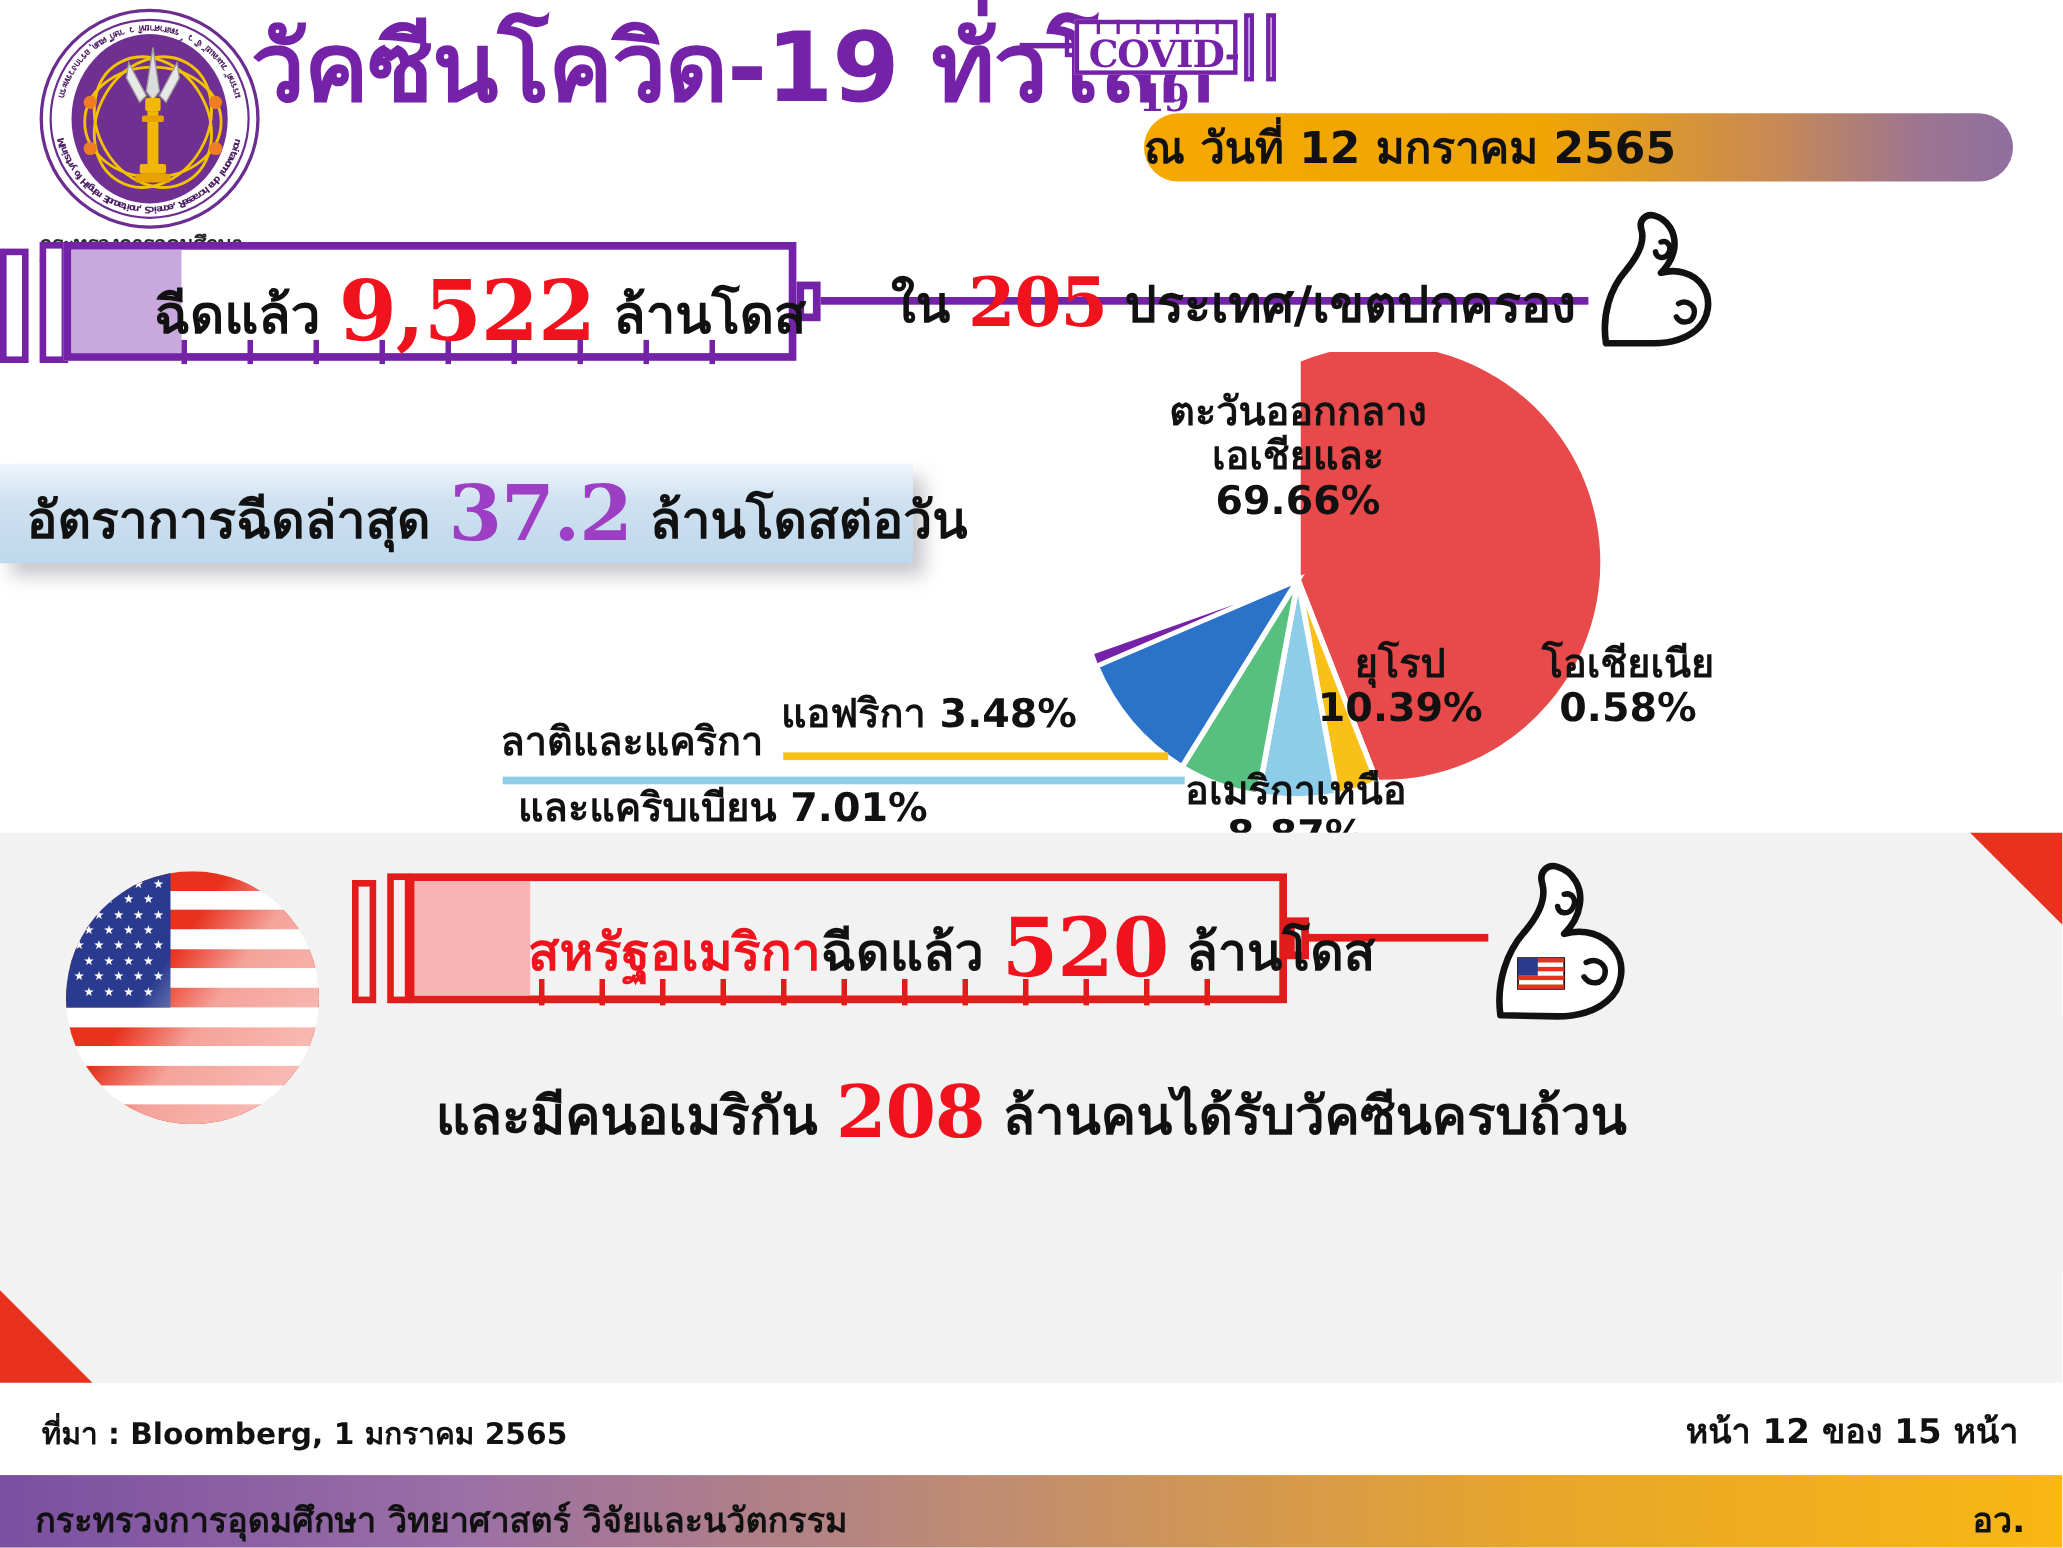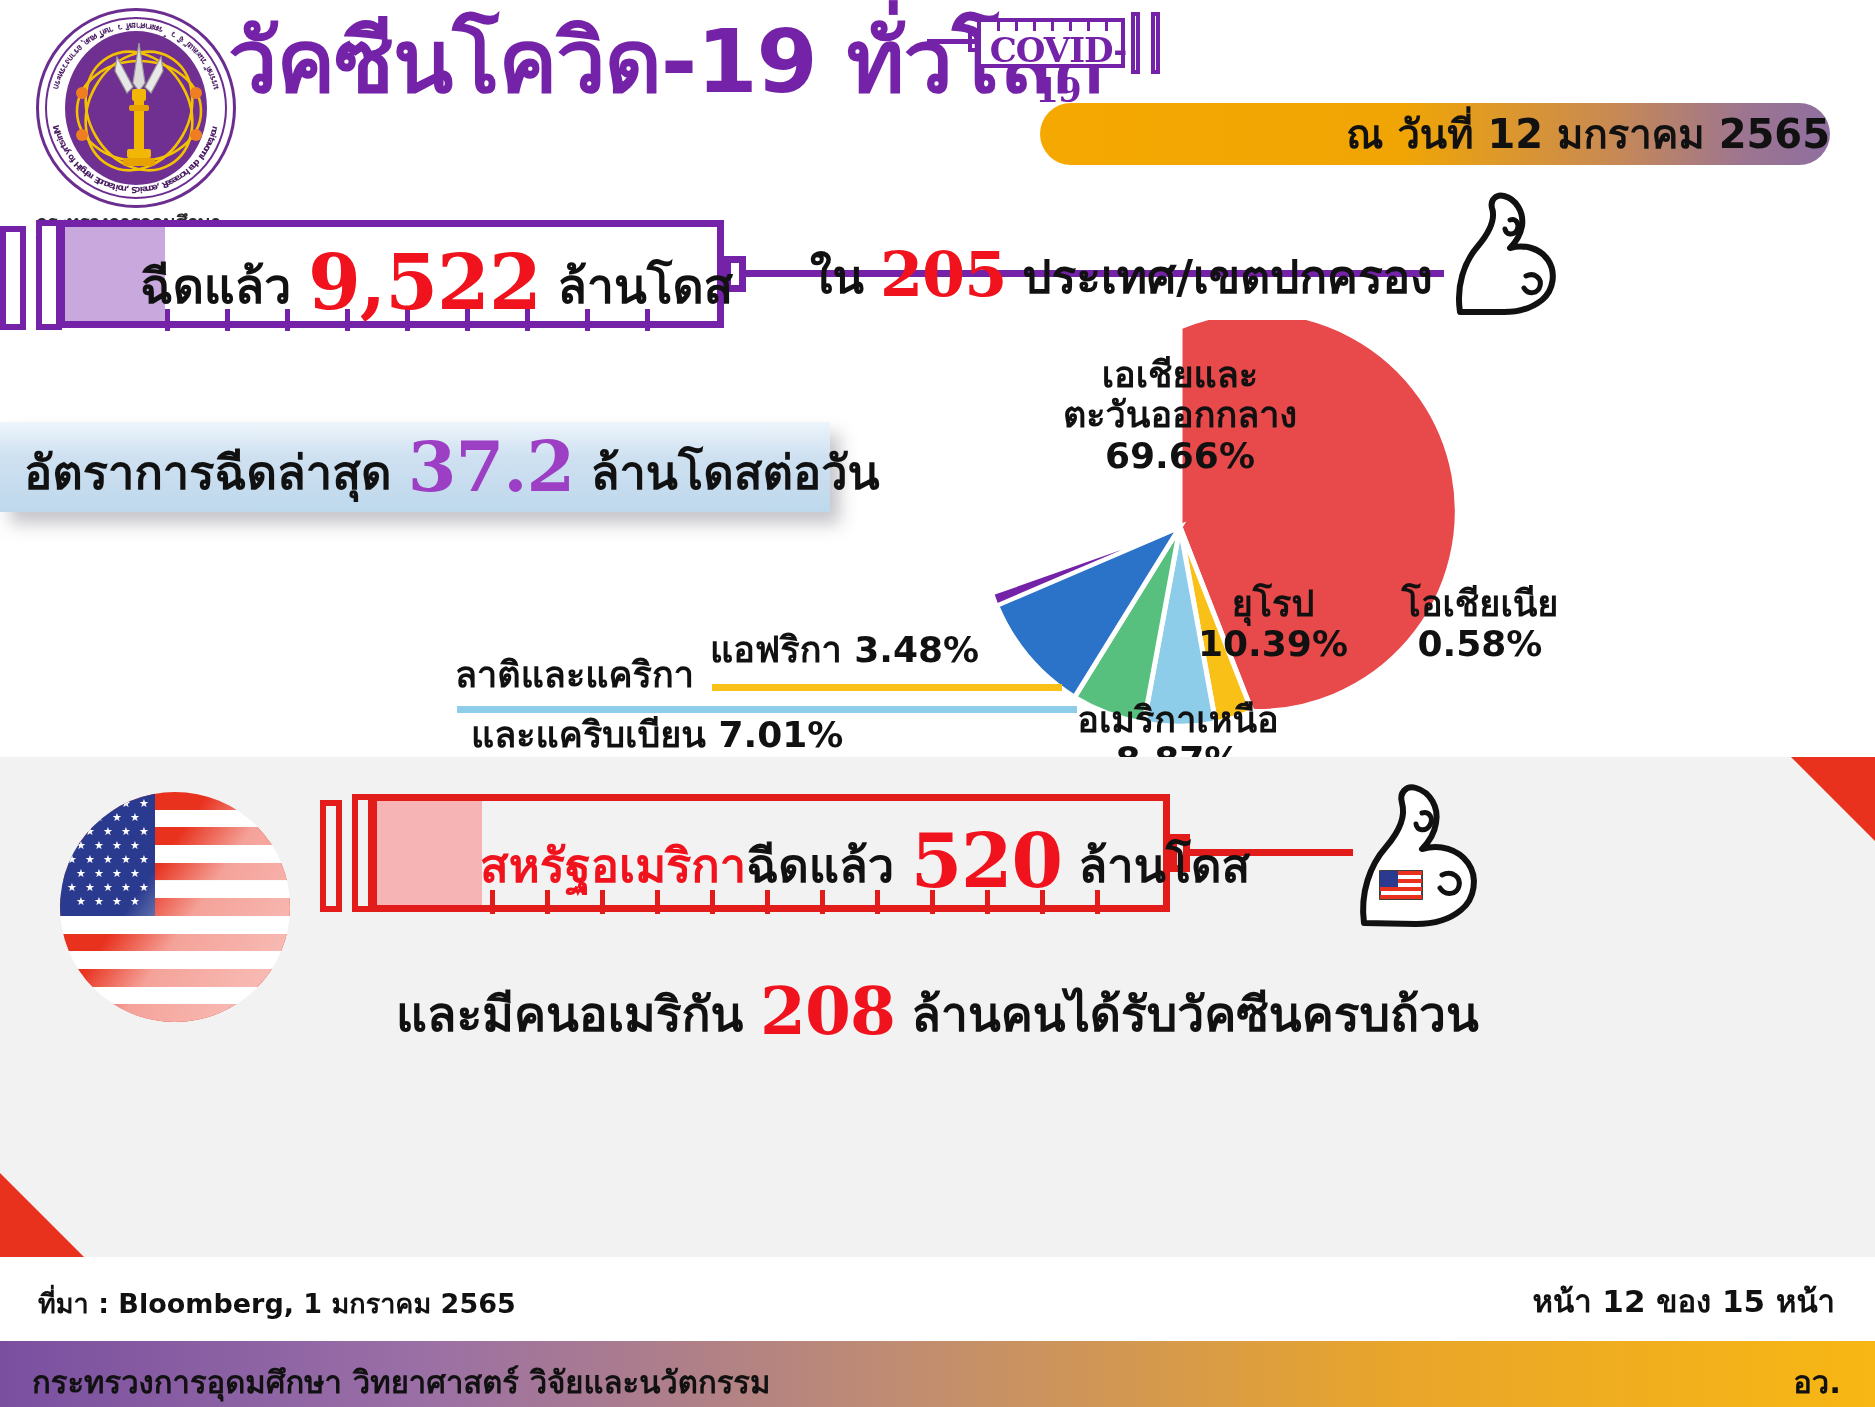--- a/index.html
+++ b/index.html
@@ -60,21 +60,21 @@
   .cs-hub{position:absolute;left:3px;top:26px;width:14px;height:20px;border:4px solid #7423a8;box-sizing:border-box;}
   .cs-label{
     position:absolute;left:18px;top:24px;width:150px;text-align:center;
     font-size:34px;font-weight:bold;color:#7423a8;font-family:"DejaVu Serif","Liberation Serif",serif;
     letter-spacing:-1px;
   }
 
   .date-badge{
     position:absolute;left:1040px;top:103px;width:790px;height:62px;border-radius:31px;
     background:linear-gradient(90deg,#f5a800 0%,#f0a505 46%,#c98a52 72%,#9d7590 89%,#8f6fa0 100%);
-    display:flex;align-items:center;justify-content:flex-end;
+    display:flex;align-items:center;justify-content:flex-start;
   }
   .date-badge span{font-size:40px;font-weight:bold;color:#111;letter-spacing:0px;}
 
   
   .syr-purple{position:absolute;left:0px;top:218px;width:790px;height:120px;}
   .sp-plunger1{position:absolute;left:0px;top:8px;width:26px;height:104px;border:6px solid #7423a8;box-sizing:border-box;background:#fff;}
   .sp-plunger2{position:absolute;left:36px;top:2px;width:26px;height:110px;border:6px solid #7423a8;box-sizing:border-box;background:#fff;}
   .sp-barrel{
     position:absolute;left:58px;top:2px;width:666px;height:108px;
     border:7px solid #7423a8;box-sizing:border-box;background:#fff;
@@ -413,22 +413,22 @@
 
       <path d="M250 207 L213.8 403.1 A200 200 0 0 1 144.5 377.3 Z" fill="#57c07f" stroke="#ffffff" stroke-width="5"></path>
 
       <path d="M250 207 L144.5 377.3 A200 200 0 0 1 66.6 285.5 Z" fill="#2b72c9" stroke="#ffffff" stroke-width="5"></path>
 
       <path d="M250 207 L66.6 285.5 A200 200 0 0 1 62.2 273.4 Z" fill="#7423a8" stroke="#ffffff" stroke-width="4"></path>
     </svg>
   </div>
 
   <div class="pie-label" style="left:1030px;top:355px;width:300px;">
+    <div>ตะวันออกกลาง</div>
     <div>เอเชียและ</div>
-    <div>ตะวันออกกลาง</div>
     <div>69.66%</div>
   </div>
 
   <div class="pie-label" style="left:1198px;top:584px;width:150px;">
     <div>ยุโรป</div>
     <div>10.39%</div>
   </div>
 
   <div class="pie-label" style="left:1370px;top:584px;width:220px;">
     <div>โอเชียเนีย</div>

